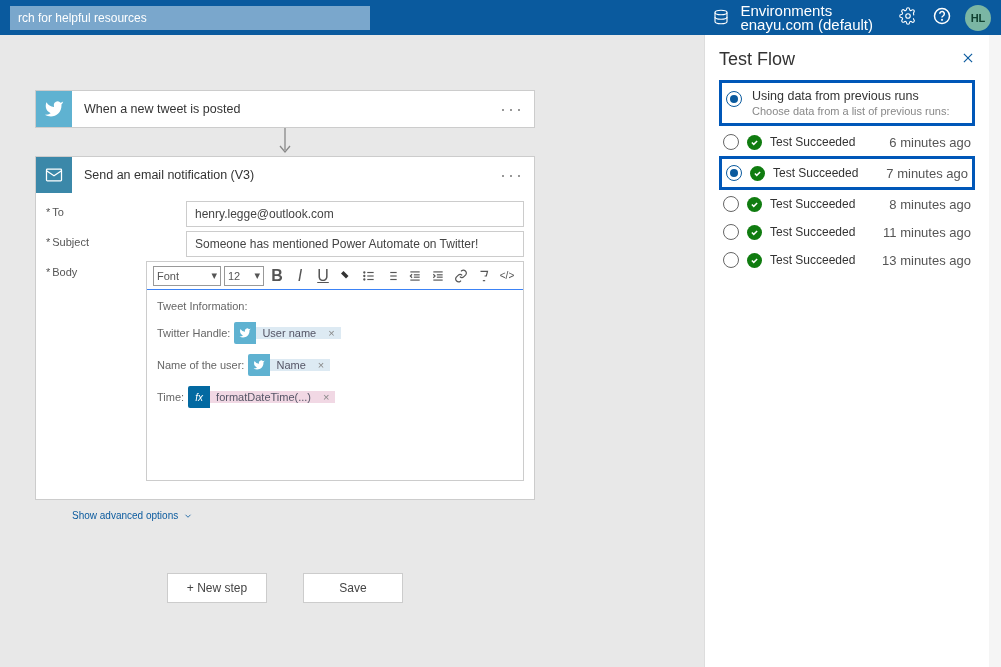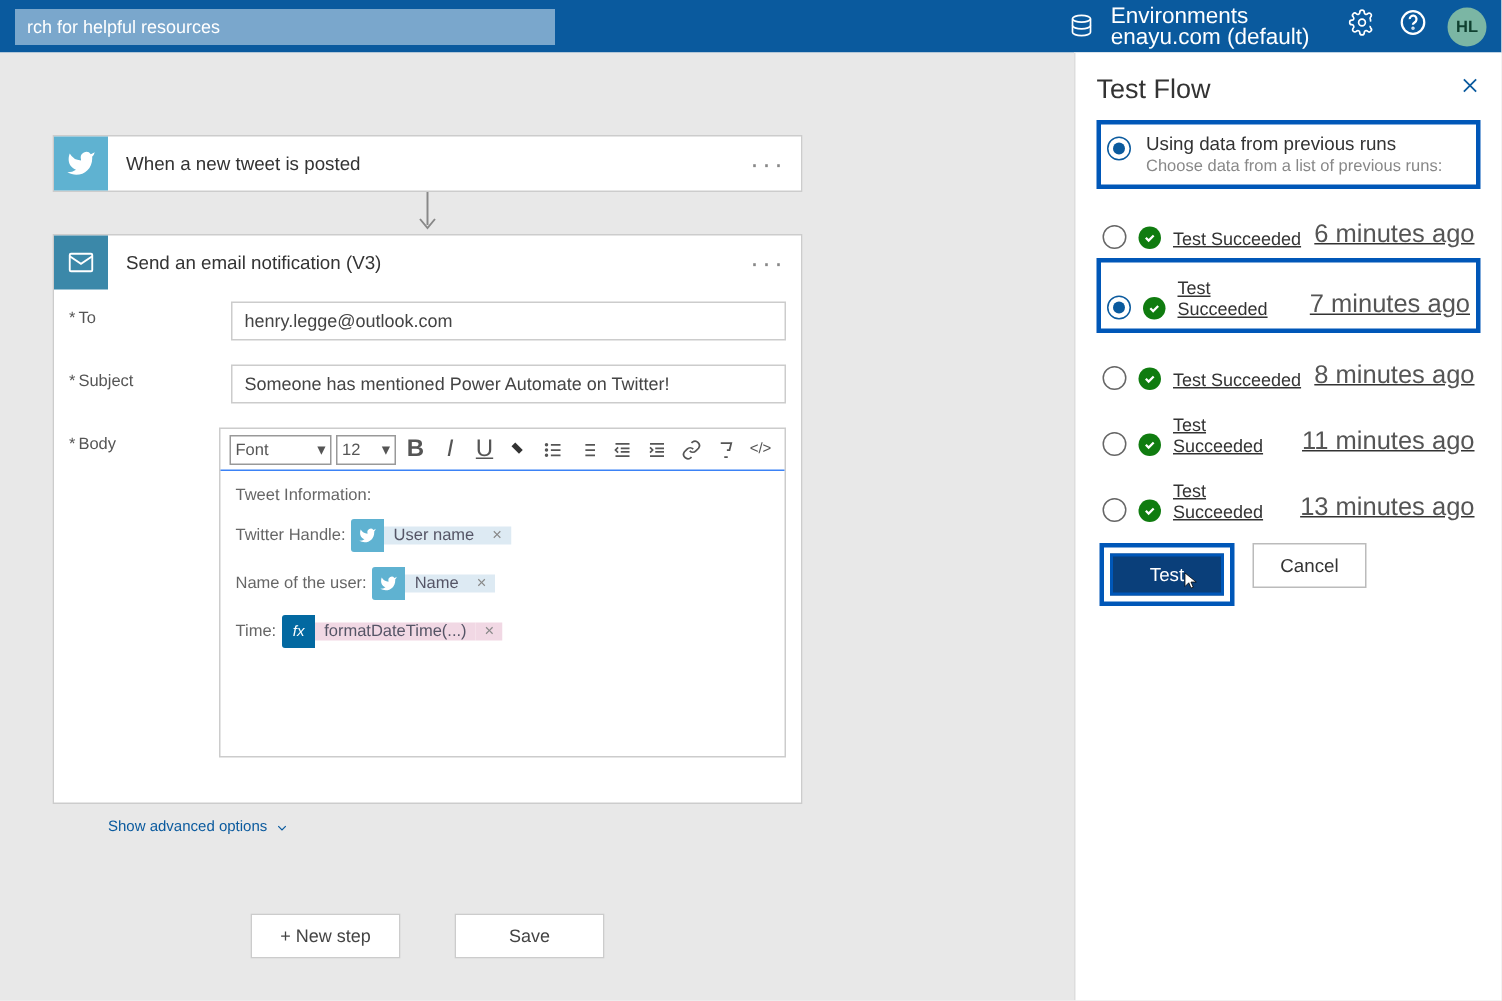--- a/index.html
+++ b/index.html
@@ -17,55 +17,55 @@
     .card { background:#fff; border:1px solid #ccc; margin-left:35px; width:500px; }
     .card-header { height:36px; display:flex; align-items:center; padding-right:10px; }
     .iconbox { width:36px; height:36px; display:flex; align-items:center; justify-content:center; color:#fff; }
     .twitter-bg { background:#5fb2d1; }
     .mail-bg { background:#3b88a9; }
     .card-title { flex:1; padding-left:12px; font-size:12.5px; color:#333; }
     .dots { color:#888; font-size:18px; letter-spacing:2px; cursor:pointer; }
     .trigger-card { margin-top:55px; }
     .arrow-wrap { width:500px; margin-left:35px; height:28px; display:flex; justify-content:center; align-items:center; }
     .form-area { padding:8px 10px 14px; }
-    .form-row { display:flex; align-items:flex-start; margin-bottom:16px; }
+    .form-row { display:flex; align-items:flex-start; margin-bottom:4px;gap:32px; }
     .form-label { width:108px; font-size:11px; color:#555; padding-top:5px; }
     .req::before { content:"*"; margin-right:2px; }
     .textfield { flex:1; height:26px; border:1px solid #ccc; font-size:12px; padding:0 8px; color:#444; }
     .toolbar-input { flex:1; border:1px solid #ccc; }
     .toolbar { height:28px; border-bottom:1px solid #3b82f6; display:flex; align-items:center; padding:0 6px; gap:3px; }
     .tool-select { width:68px; height:20px; border:1px solid #999; font-size:11px; background:#fff; display:flex; align-items:center; justify-content:space-between; padding:0 3px; color:#555; }
     .tool-btn { width:20px; height:20px; display:flex; align-items:center; justify-content:center; color:#555; cursor:pointer; }
     .body-content { min-height:190px; padding:10px; font-size:11px; color:#666; }
     .body-line { margin-bottom:10px; display:flex; align-items:center; gap:4px; }
     .token { display:inline-flex; align-items:center; height:22px; font-size:11px; border-radius:2px; overflow:hidden; }
     .token .tk-icon { width:22px; height:22px; display:flex; align-items:center; justify-content:center; color:#fff; }
     .token .tk-label { padding:0 6px; background:#ddeaf3; color:#556; }
     .token .tk-x { padding:0 6px; color:#888; background:#ddeaf3; cursor:pointer; }
     .fx-bg { background:#0369a1; }
     .fx-token .tk-label, .fx-token .tk-x { background:#f1d8e4; }
     .adv { color:#0a5a9e; font-size:10px; display:inline-flex; align-items:center; gap:5px; margin:10px 0 0 72px; cursor:pointer; }
     .footer-btns { width:500px; margin:50px 0 0 35px; display:flex; justify-content:center; gap:36px; }
     .fbtn { width:100px; height:30px; border:1px solid #ccc; background:#fff; font-size:12px; color:#444; cursor:pointer; }
-    .panel { position:absolute; top:35px; right:0; width:285px; bottom:0; background:#fff; border-left:1px solid #ddd; padding:14px 14px 0; }
+    .panel { position:absolute; top:35px; right:12px; width:285px; bottom:0; background:#fff; border-left:1px solid #ddd; padding:14px 14px 0; }
     .panel-head { display:flex; justify-content:space-between; align-items:center; margin-bottom:10px; }
     .panel-title { font-size:18px; color:#333; }
     .close-x { color:#0a5a9e; cursor:pointer; }
     .opt { display:flex; align-items:flex-start; gap:10px; padding:6px 4px; font-size:12.5px; color:#333; }
     .radio { width:16px; height:16px; border:1px solid #666; border-radius:50%; flex-shrink:0; margin-top:2px; display:flex; align-items:center; justify-content:center; }
     .radio.on::after { content:""; width:8px; height:8px; background:#0a5a9e; border-radius:50%; }
     .radio.on { border-color:#0a5a9e; }
     .opt-sub { font-size:11px; color:#888; margin-top:2px; }
     .hl-box { border:3px solid #0057b8; }
     .runs { margin-top:2px; }
-    .run-row { display:flex; align-items:flex-end; gap:8px; padding:6px 4px; font-size:12px; color:#333;text-decoration:underline; }
+    .run-row { display:flex; align-items:center; gap:8px; padding:6px 4px; font-size:12px; color:#333; }
     .run-row .radio { margin-top:0; }
     .succ-icon { width:15px; height:15px; border-radius:50%; background:#107c10; display:flex; align-items:center; justify-content:center; }
     .run-label { flex:1; }
-    .run-time { color:#555; font-size:17px;margin-top:12px; }
+    .run-time { color:#555; font-size:13px; }
     .panel-btns { display:flex; gap:12px; margin-top:8px; padding:0px 2px; }
     .btn-test-wrap { border:3px solid #0057b8; padding:4px; }
     .btn-test { width:76px; height:28px; background:#0a3f7a; color:#fff; border:2px solid #0057b8; font-size:12.5px; position:relative; cursor:pointer; }
     .cursor-ic { position:absolute; right:14px; bottom:-2px; }
     .btn-cancel { width:76px; height:30px; background:#fff; color:#333; border:1px solid #bbb; font-size:12.5px; cursor:pointer; }
   </style>
 </head>
 <body>
 
 <div class="topbar">
@@ -338,26 +338,13 @@
         <div class="succ-icon">
           <svg width="9" height="9" viewBox="0 0 24 24" fill="none" stroke="#fff" stroke-width="4">
             <polyline points="5 12 10 17 19 8"></polyline>
           </svg>
         </div>
         <div class="run-label">Test Succeeded</div>
         <div class="run-time">13 minutes ago</div>
       </div>
     </div>
 
-  <div class="panel-btns">
-    <div class="btn-test-wrap">
-      <button class="btn-test">
-        <span>Test</span>
-        <span class="cursor-ic">
-          <svg width="12" height="14" viewBox="0 0 24 24" fill="#fff" stroke="#000" stroke-width="1">
-              <path d="M4 2l0 18 5-5 3 7 3-1-3-7 7 0z"></path>
-            </svg>
-        </span>
-      </button>
-    </div>
-    <button class="btn-cancel">Cancel</button>
-  </div>
 </div>
 
 </body></html>

